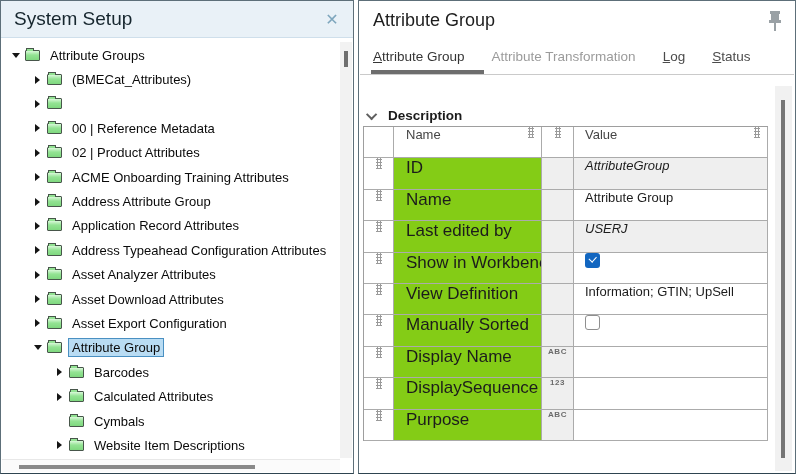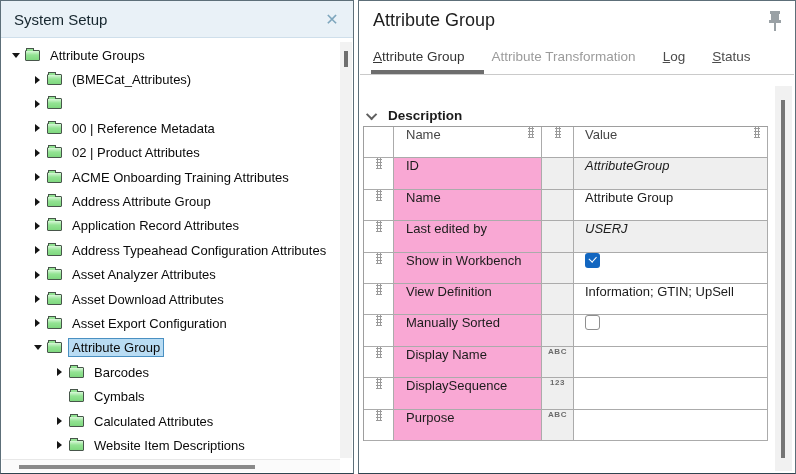--- a/index.html
+++ b/index.html
@@ -4,21 +4,21 @@
 <style>
   * { margin:0; padding:0; box-sizing:border-box; }
   body { font-family:"Liberation Sans", sans-serif; background:#fff; }
   #app { position:relative; width:796px; height:474px; background:#fff; overflow:hidden; }
 
   
   .left-panel { position:absolute; left:0; top:0; width:354px; height:474px;
     border:1px solid #5d6f79; border-bottom-color:#2e4450; background:#fff; overflow:hidden; }
   .lp-header { position:absolute; left:0; top:0; right:0; height:37px; background:#e9f1f7;
     border-bottom:1px solid #cfdfeb; display:flex; align-items:center; }
-  .lp-title { font-size:15px; color:#16262e; padding-left:13px; }
+  .lp-title { font-size:19px; color:#16262e; padding-left:13px; }
   .lp-close { position:absolute; right:10px; top:8px; width:22px; height:22px;
     font-size:16px; color:#7ea6bd; text-align:center; line-height:22px; cursor:pointer; }
   .tree { position:absolute; left:0; top:42px; right:14px; bottom:15px; overflow:hidden; }
   .titem { display:flex; align-items:center; height:24.4px; font-size:13px; color:#0a0a0a; white-space:nowrap; }
   .titem .arrbox { width:13px; display:flex; justify-content:center; flex:0 0 13px; }
   .arr-exp { width:0; height:0; border-left:4px solid transparent; border-right:4px solid transparent; border-top:5px solid #151515; }
   .arr-col { width:0; height:0; border-top:4px solid transparent; border-bottom:4px solid transparent; border-left:5px solid #151515; }
   .folder { width:15px; height:11px; flex:0 0 15px; border:1px solid #47564a; border-radius:1px;
     background:linear-gradient(#d9f8d9, #93e393 45%, #7fd87f); position:relative; margin:0 6px 0 3px; }
   .folder::before { content:""; position:absolute; top:-3px; left:0px; width:6px; height:2px;
@@ -52,21 +52,21 @@
   .sect-head { position:absolute; left:10px; top:107px; display:flex; align-items:center; }
   .chev { width:8px; height:8px; border-left:2px solid #5f5f5f; border-bottom:2px solid #5f5f5f;
     transform:rotate(-45deg) translateY(-2px); margin-right:11px; }
   .sect-title { font-size:13.5px; font-weight:bold; color:#1b1b1b; }
 
   .ptable { position:absolute; left:4px; top:125px; width:405px;
     border-top:1px solid #9e9e9e; border-left:1px solid #9e9e9e; background:#fff; }
   .trow { display:flex; height:31.4px; border-bottom:1px solid #ababab; }
   .cell { border-right:1px solid #ababab; display:flex; overflow:hidden; }
   .c-drag { flex:0 0 30px; justify-content:center; background:#fff; }
-  .c-name { flex:0 0 148px; padding-left:12px; background:#f9a8d4; font-size:13px; color:#1c1c1c; white-space:nowrap; }
+  .c-name { flex:0 0 148px; padding-left:12px; background:#84cc16; font-size:17px; color:#1c1c1c; white-space:nowrap; }
   .c-type { flex:0 0 32px; justify-content:center; background:#efefef; }
   .c-val  { flex:1 1 auto; padding-left:11px; background:#fff; font-size:13px; color:#1c1c1c; white-space:nowrap; }
   .c-val.ro { background:#efefef;font-style:italic; }
   .thead .cell { background:#fff; color:#454545; font-size:13px; }
   .thead .c-name, .thead .c-val { justify-content:space-between; padding-right:7px; }
   .thead .c-type { justify-content:center; }
   .dots { width:6px; height:11px; background-image:radial-gradient(circle, #9a9a9a 1.05px, transparent 1.15px);
     background-size:3px 3px; }
   .typetxt { font-size:8px; font-weight:bold; letter-spacing:0.5px; color:#6b6b6b; }
   .cbx { width:15px; height:15px; border-radius:3px; }
@@ -186,30 +186,30 @@
           <span class="tlabel">Attribute Group</span>
         </div>
       <div class="titem lvl2">
           <span class="arrbox">
             <i class="arr-col"></i>
           </span>
           <span class="folder"></span>
           <span class="tlabel">Barcodes</span>
         </div>
       <div class="titem lvl2">
+          <span class="arrbox">
+            <i class="arr-col"></i>
+          </span>
+          <span class="folder"></span>
+          <span class="tlabel">Calculated Attributes</span>
+        </div>
+      <div class="titem lvl2">
           <span class="arrbox"></span>
           <span class="folder"></span>
           <span class="tlabel">Cymbals</span>
-        </div>
-      <div class="titem lvl2">
-          <span class="arrbox">
-            <i class="arr-col"></i>
-          </span>
-          <span class="folder"></span>
-          <span class="tlabel">Calculated Attributes</span>
         </div>
       <div class="titem lvl2">
           <span class="arrbox">
             <i class="arr-col"></i>
           </span>
           <span class="folder"></span>
           <span class="tlabel">Website Item Descriptions</span>
         </div>
     </div>
     <div class="vscroll-l">

